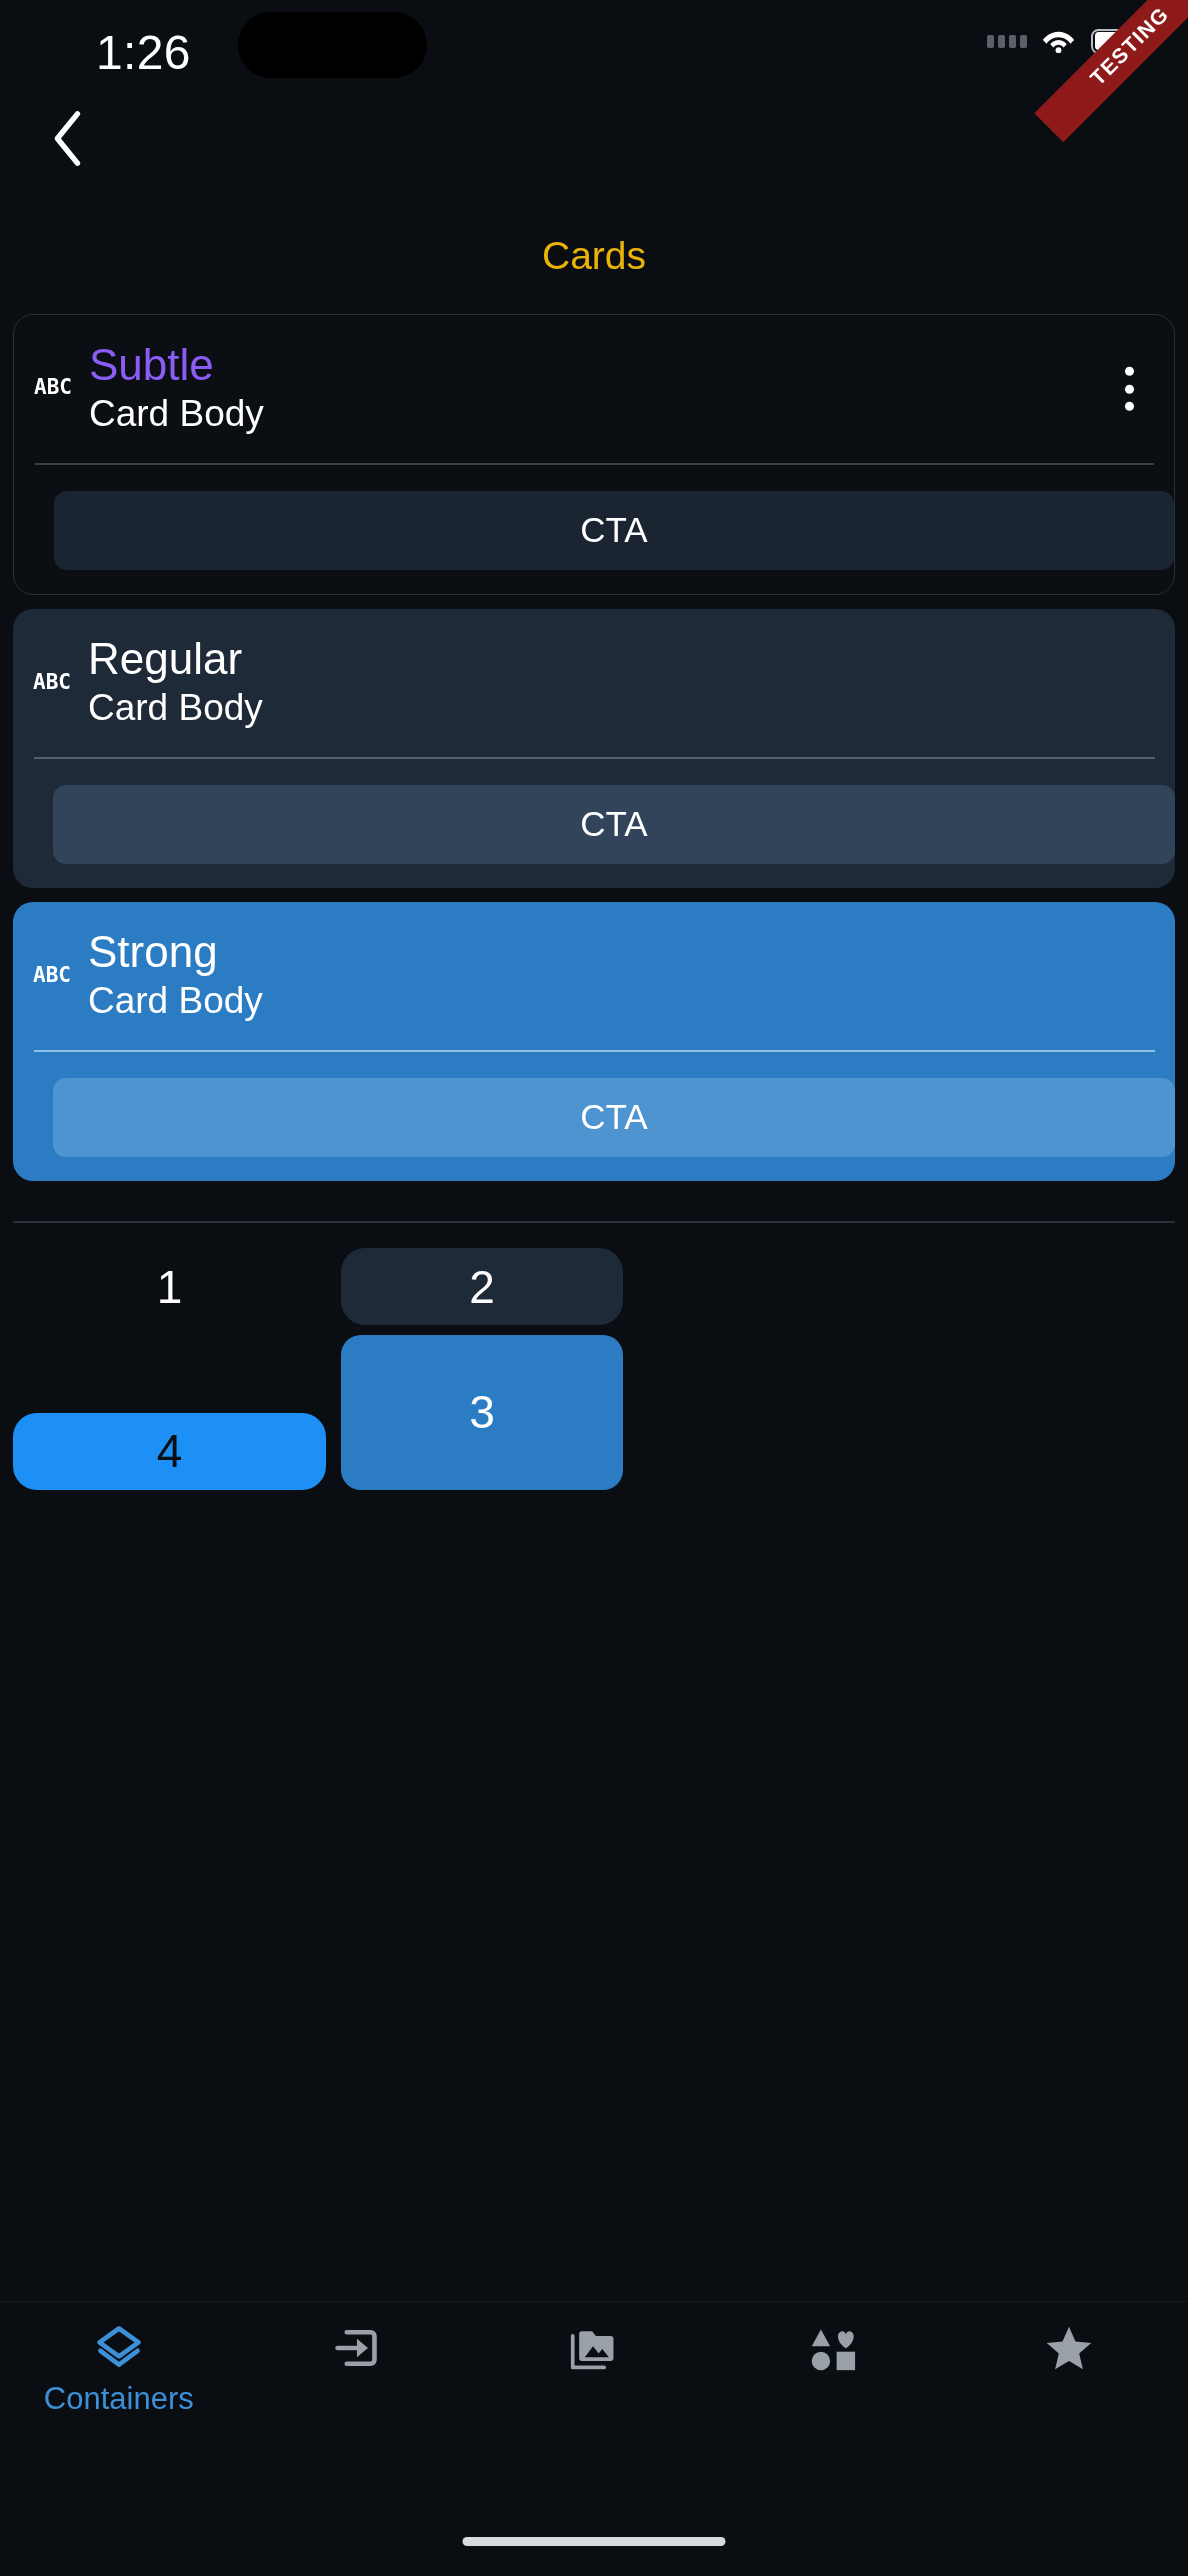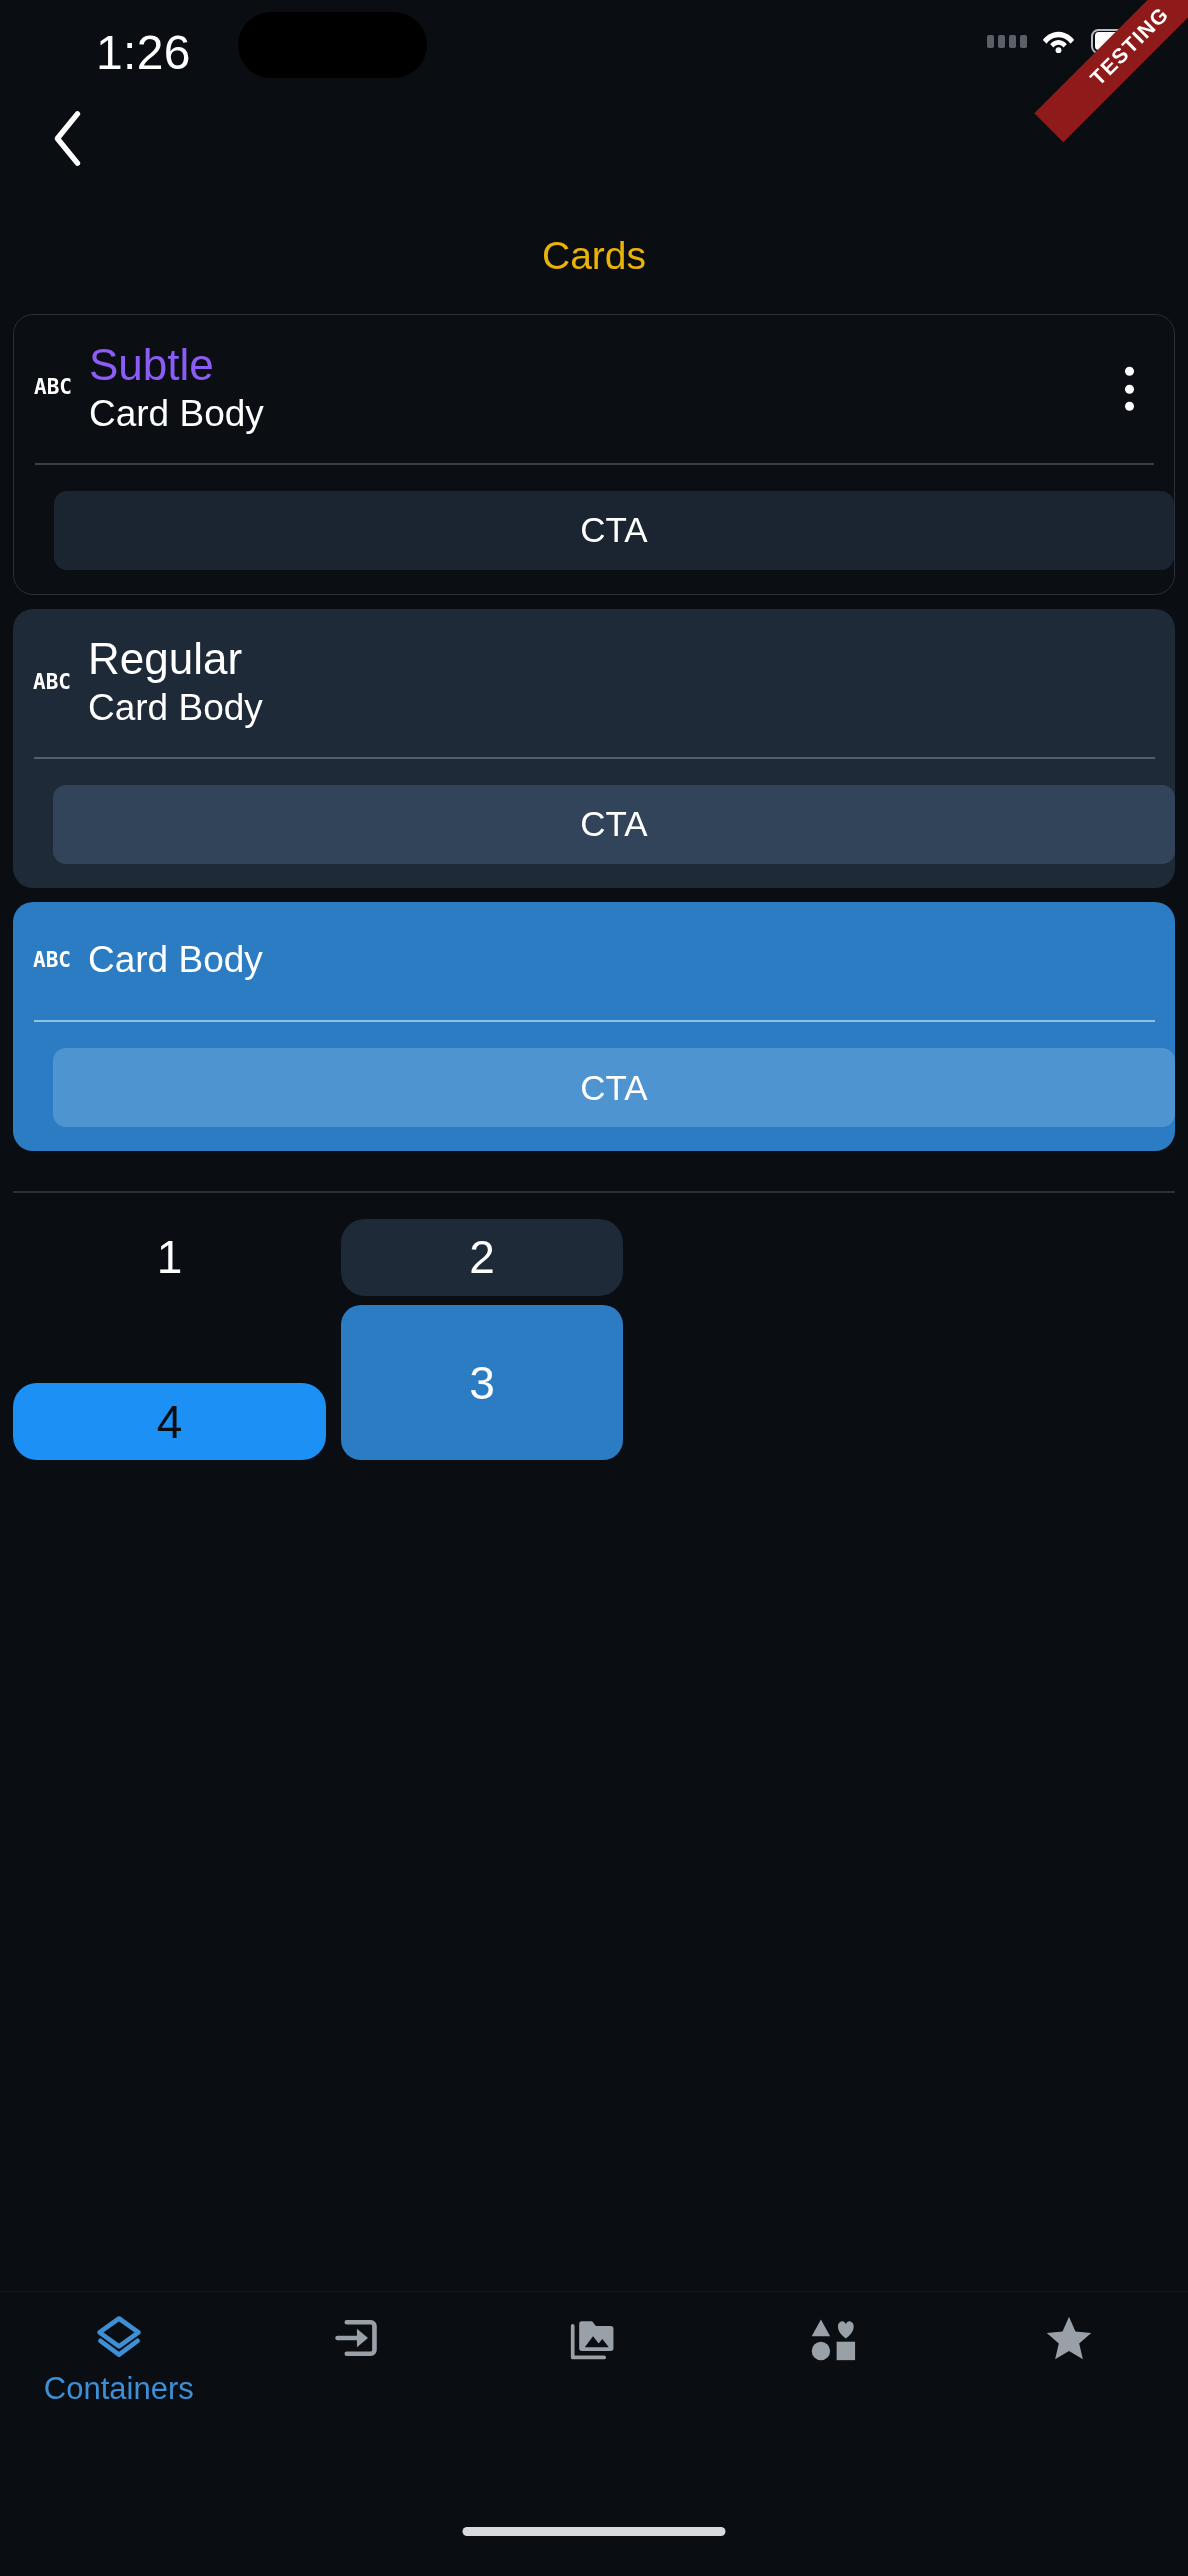--- a/index.html
+++ b/index.html
@@ -131,21 +131,21 @@
   .stag-2{ left:341px; top:16.6px;  width:282px; height:77px; color:#ffffff; background:#1e2a38; border-radius:24px; }
   .stag-3{ left:341px; top:103px; width:282px; height:155px; color:#ffffff; background:#2c7cc3; border-radius:20px; }
   .stag-4{ left:13px;  top:181px; width:313px; height:77px; color:#0b0e13; background:#1d90f5; border-radius:24px; }
   .stag-grid{ width:1188px; }
   
   .stag-1{ width:313px; }
   .stag-2{ left:341px; width:282px; }
 
   
   .tabbar{
-    position:absolute; left:0; right:0; bottom:16px; height:269px;
+    position:absolute; left:0; right:0; bottom:6px; height:269px;
     background:#0a0d12; border-top:0.9px solid #15191f;
   }
   .tabs{
     display:flex; align-items:flex-start; justify-content:space-around;
     padding-top:20px;
   }
   .tab{
     flex:1 1 0; display:flex; flex-direction:column; align-items:center; gap:7.4px;
   }
   .tab-ic{ height:52px; display:flex; align-items:center; justify-content:center; }
@@ -230,20 +230,21 @@
       <div class="card-divider"></div>
       <div class="card-footer">
         <button class="cta">CTA</button>
       </div>
     </div>
 
     <div class="card strong">
       <div class="card-head">
         <div class="abc-ic">ABC</div>
         <div class="card-texts">
+          <div class="card-title">Strong</div>
           <div class="card-body">Card Body</div>
         </div>
       </div>
       <div class="card-divider"></div>
       <div class="card-footer">
         <button class="cta">CTA</button>
       </div>
     </div>
 
   </div>

